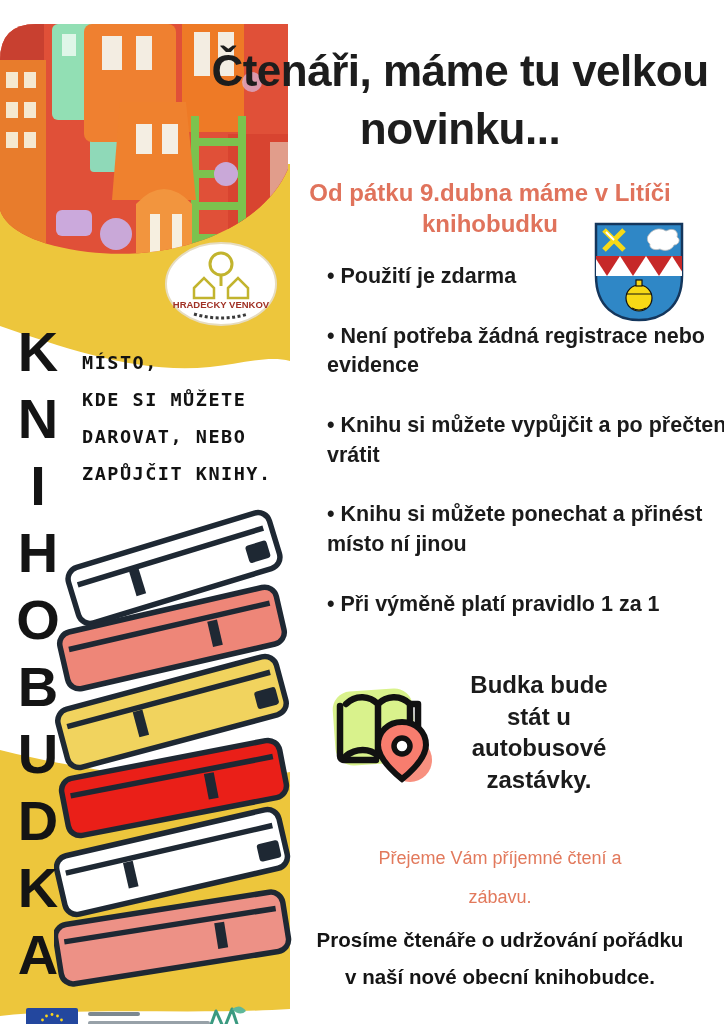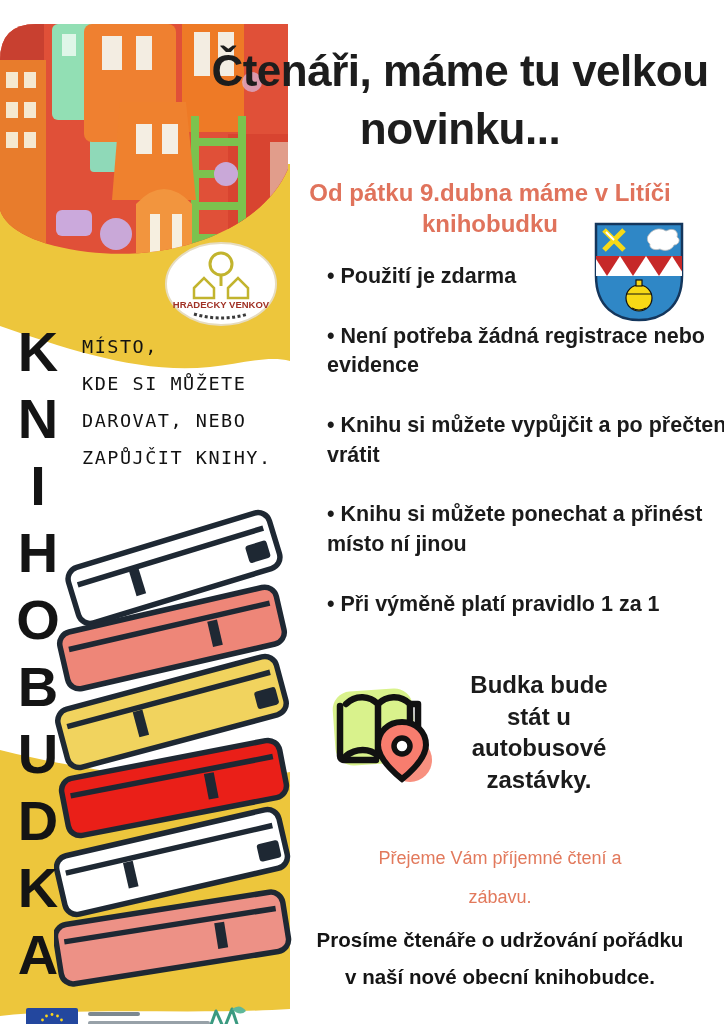--- a/index.html
+++ b/index.html
@@ -7,22 +7,22 @@
         font-family:"Liberation Sans",sans-serif;color:#1d1d1d;}
 
   
   .poster{position:absolute;left:0;top:0;width:290px;height:843px;margin-top:24px;}
   .poster-bg{position:absolute;left:0;top:0;width:290px;height:1024px;}
   .painting{position:absolute;left:0;top:0;width:288px;height:236px;z-index:2;}
   .hv-logo{position:absolute;left:164px;top:218px;width:114px;height:88px;z-index:3;}
   .vtitle{position:absolute;left:10px;top:294px;width:56px;text-align:center;z-index:5;
           font-weight:800;font-size:56px;line-height:67px;color:#141414;}
   .vtitle span{display:block;}
-  .tagline{position:absolute;left:82px;top:304px;z-index:4;
-           font-family:"DejaVu Sans Mono",monospace;font-weight:400;font-size:18.5px;
+  .tagline{position:absolute;left:82px;top:320px;z-index:4;
+           font-family:"DejaVu Sans Mono",monospace;font-weight:700;font-size:18.5px;
            line-height:37px;letter-spacing:1.5px;color:#121212;}
   .books{position:absolute;left:54px;top:466px;width:238px;height:526px;z-index:3;}
   .eu-logo{position:absolute;left:26px;top:984px;width:52px;height:35px;z-index:4;}
   .eu-lines{position:absolute;left:88px;top:988px;z-index:4;}
   .eu-lines i{display:block;height:4px;border-radius:2px;background:#97a1a8;margin-bottom:5px;}
   .eu-lines i:nth-child(1){width:52px;background:#7c8890;}
   .eu-lines i:nth-child(2){width:122px;}
   .eu-lines i:nth-child(3){width:108px;}
   .mas-logo{position:absolute;left:196px;top:979px;width:62px;height:44px;z-index:4;}
 

